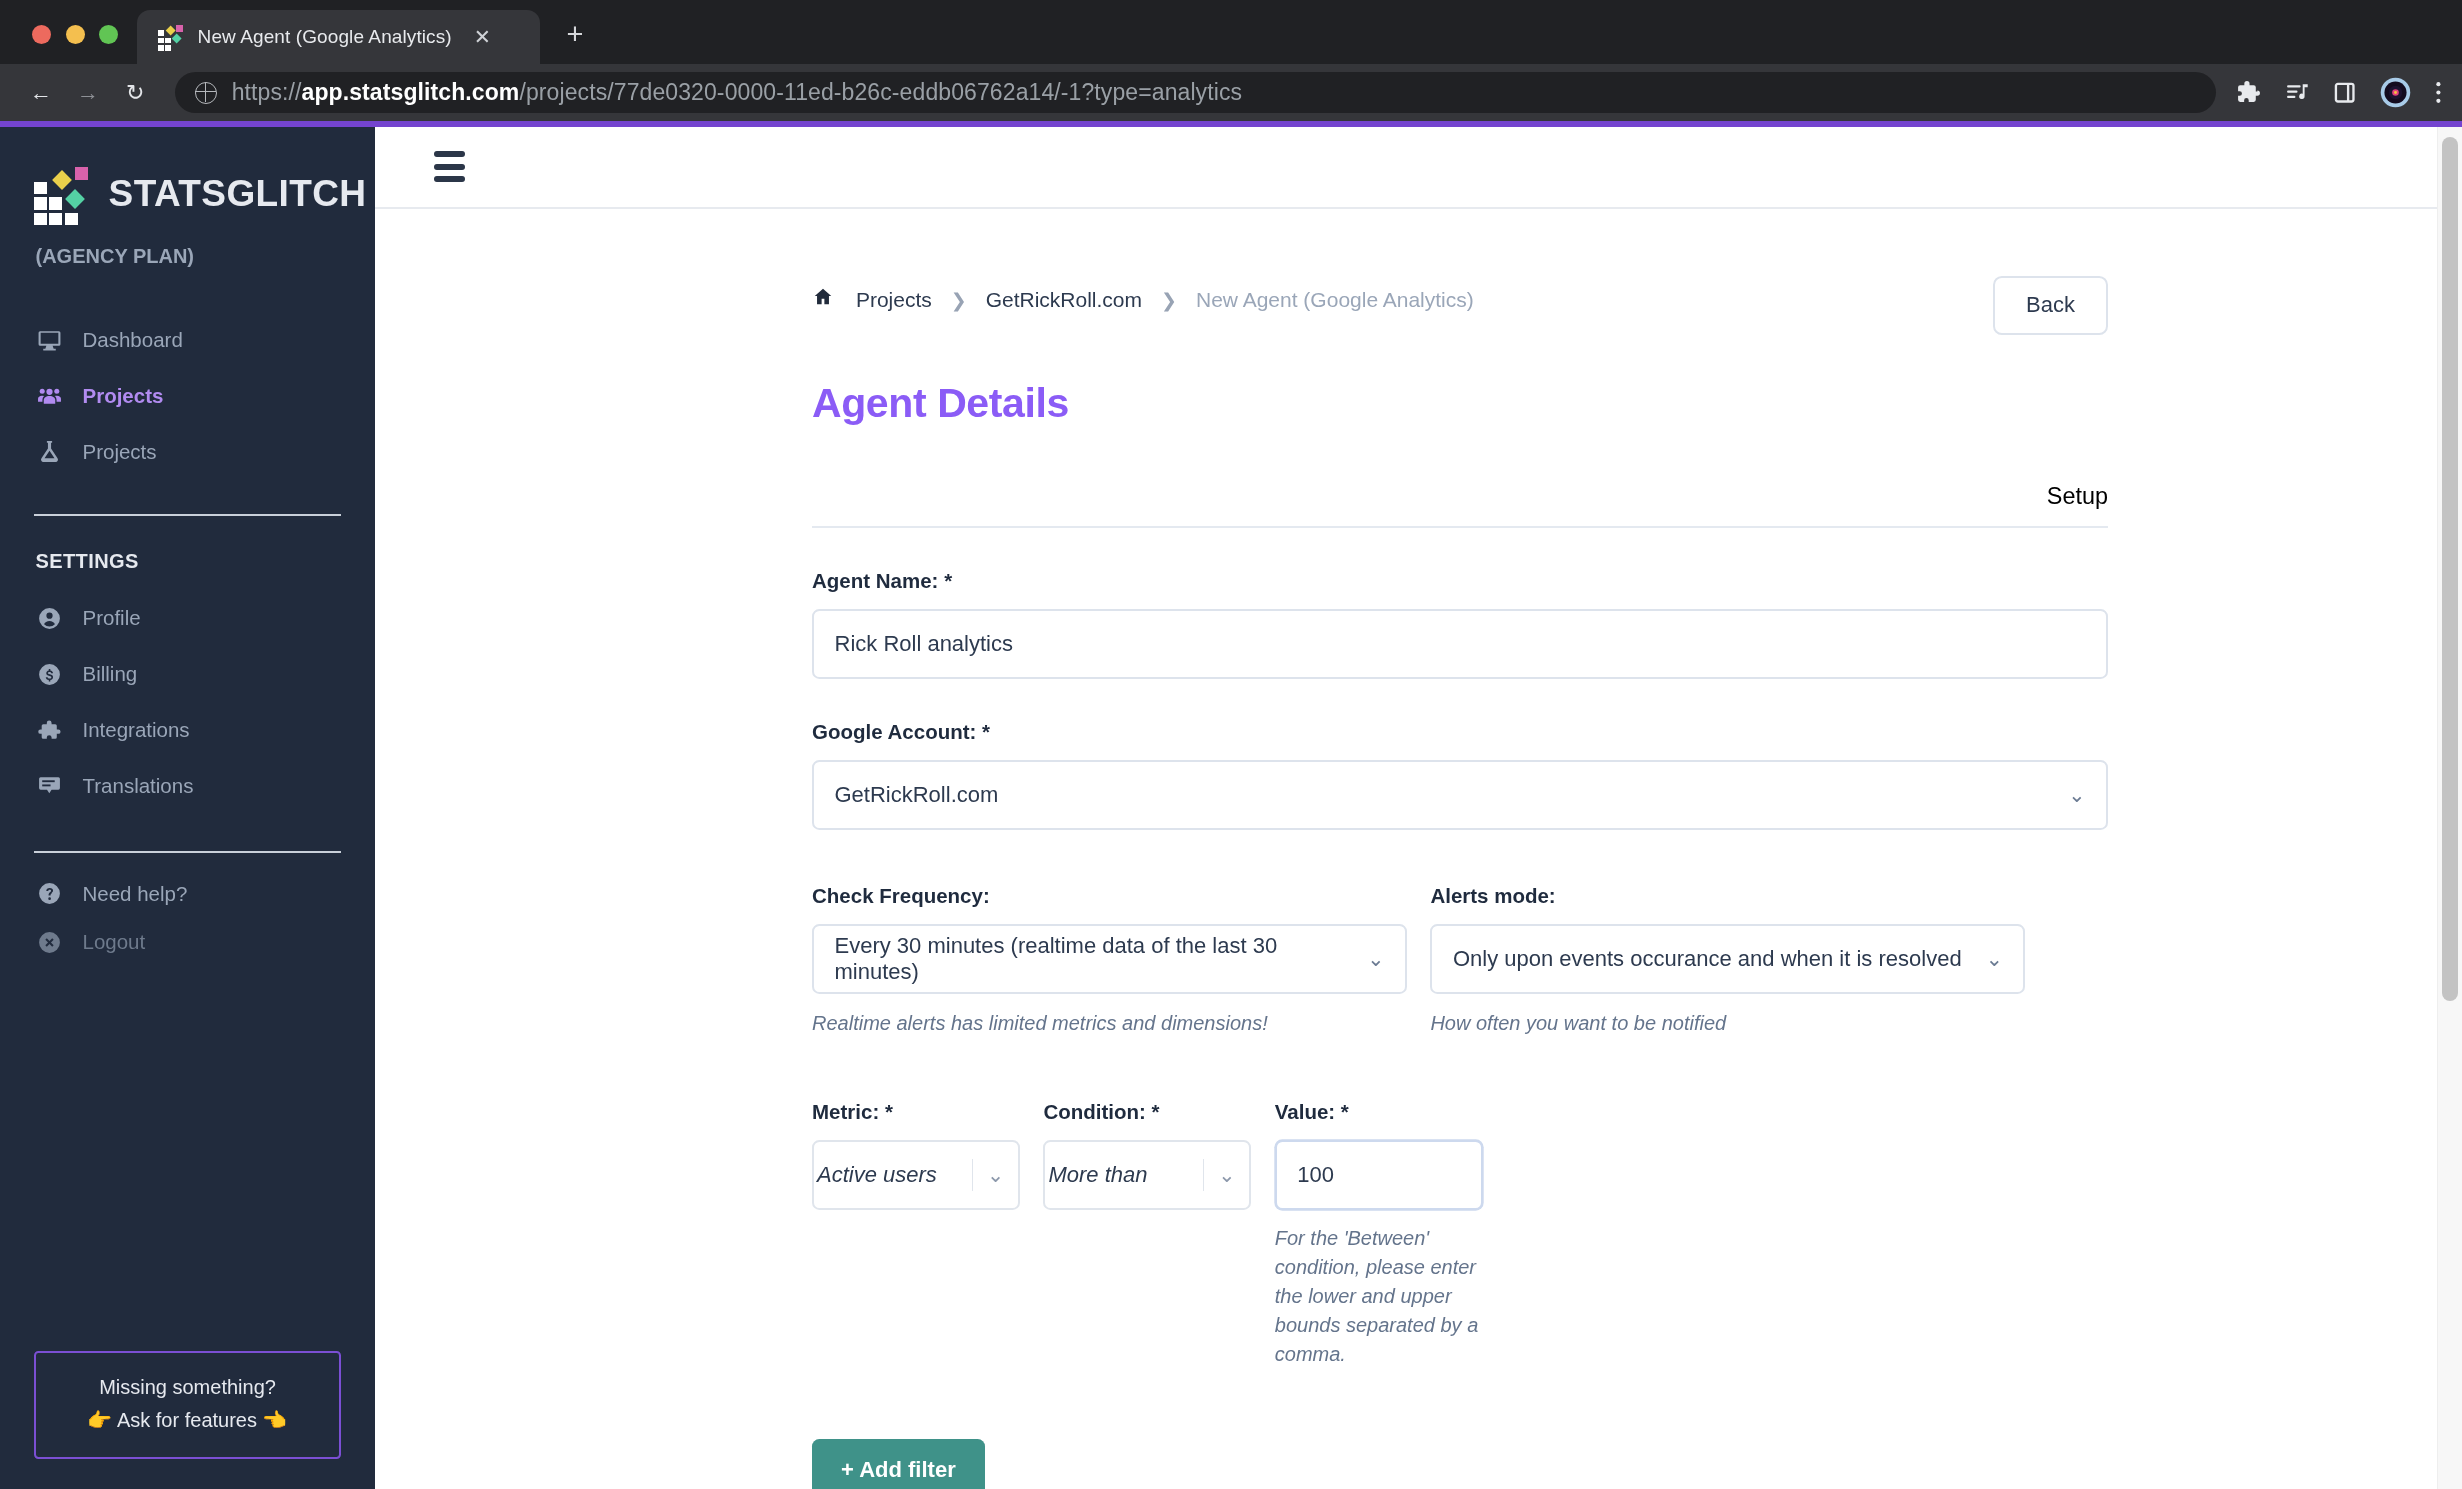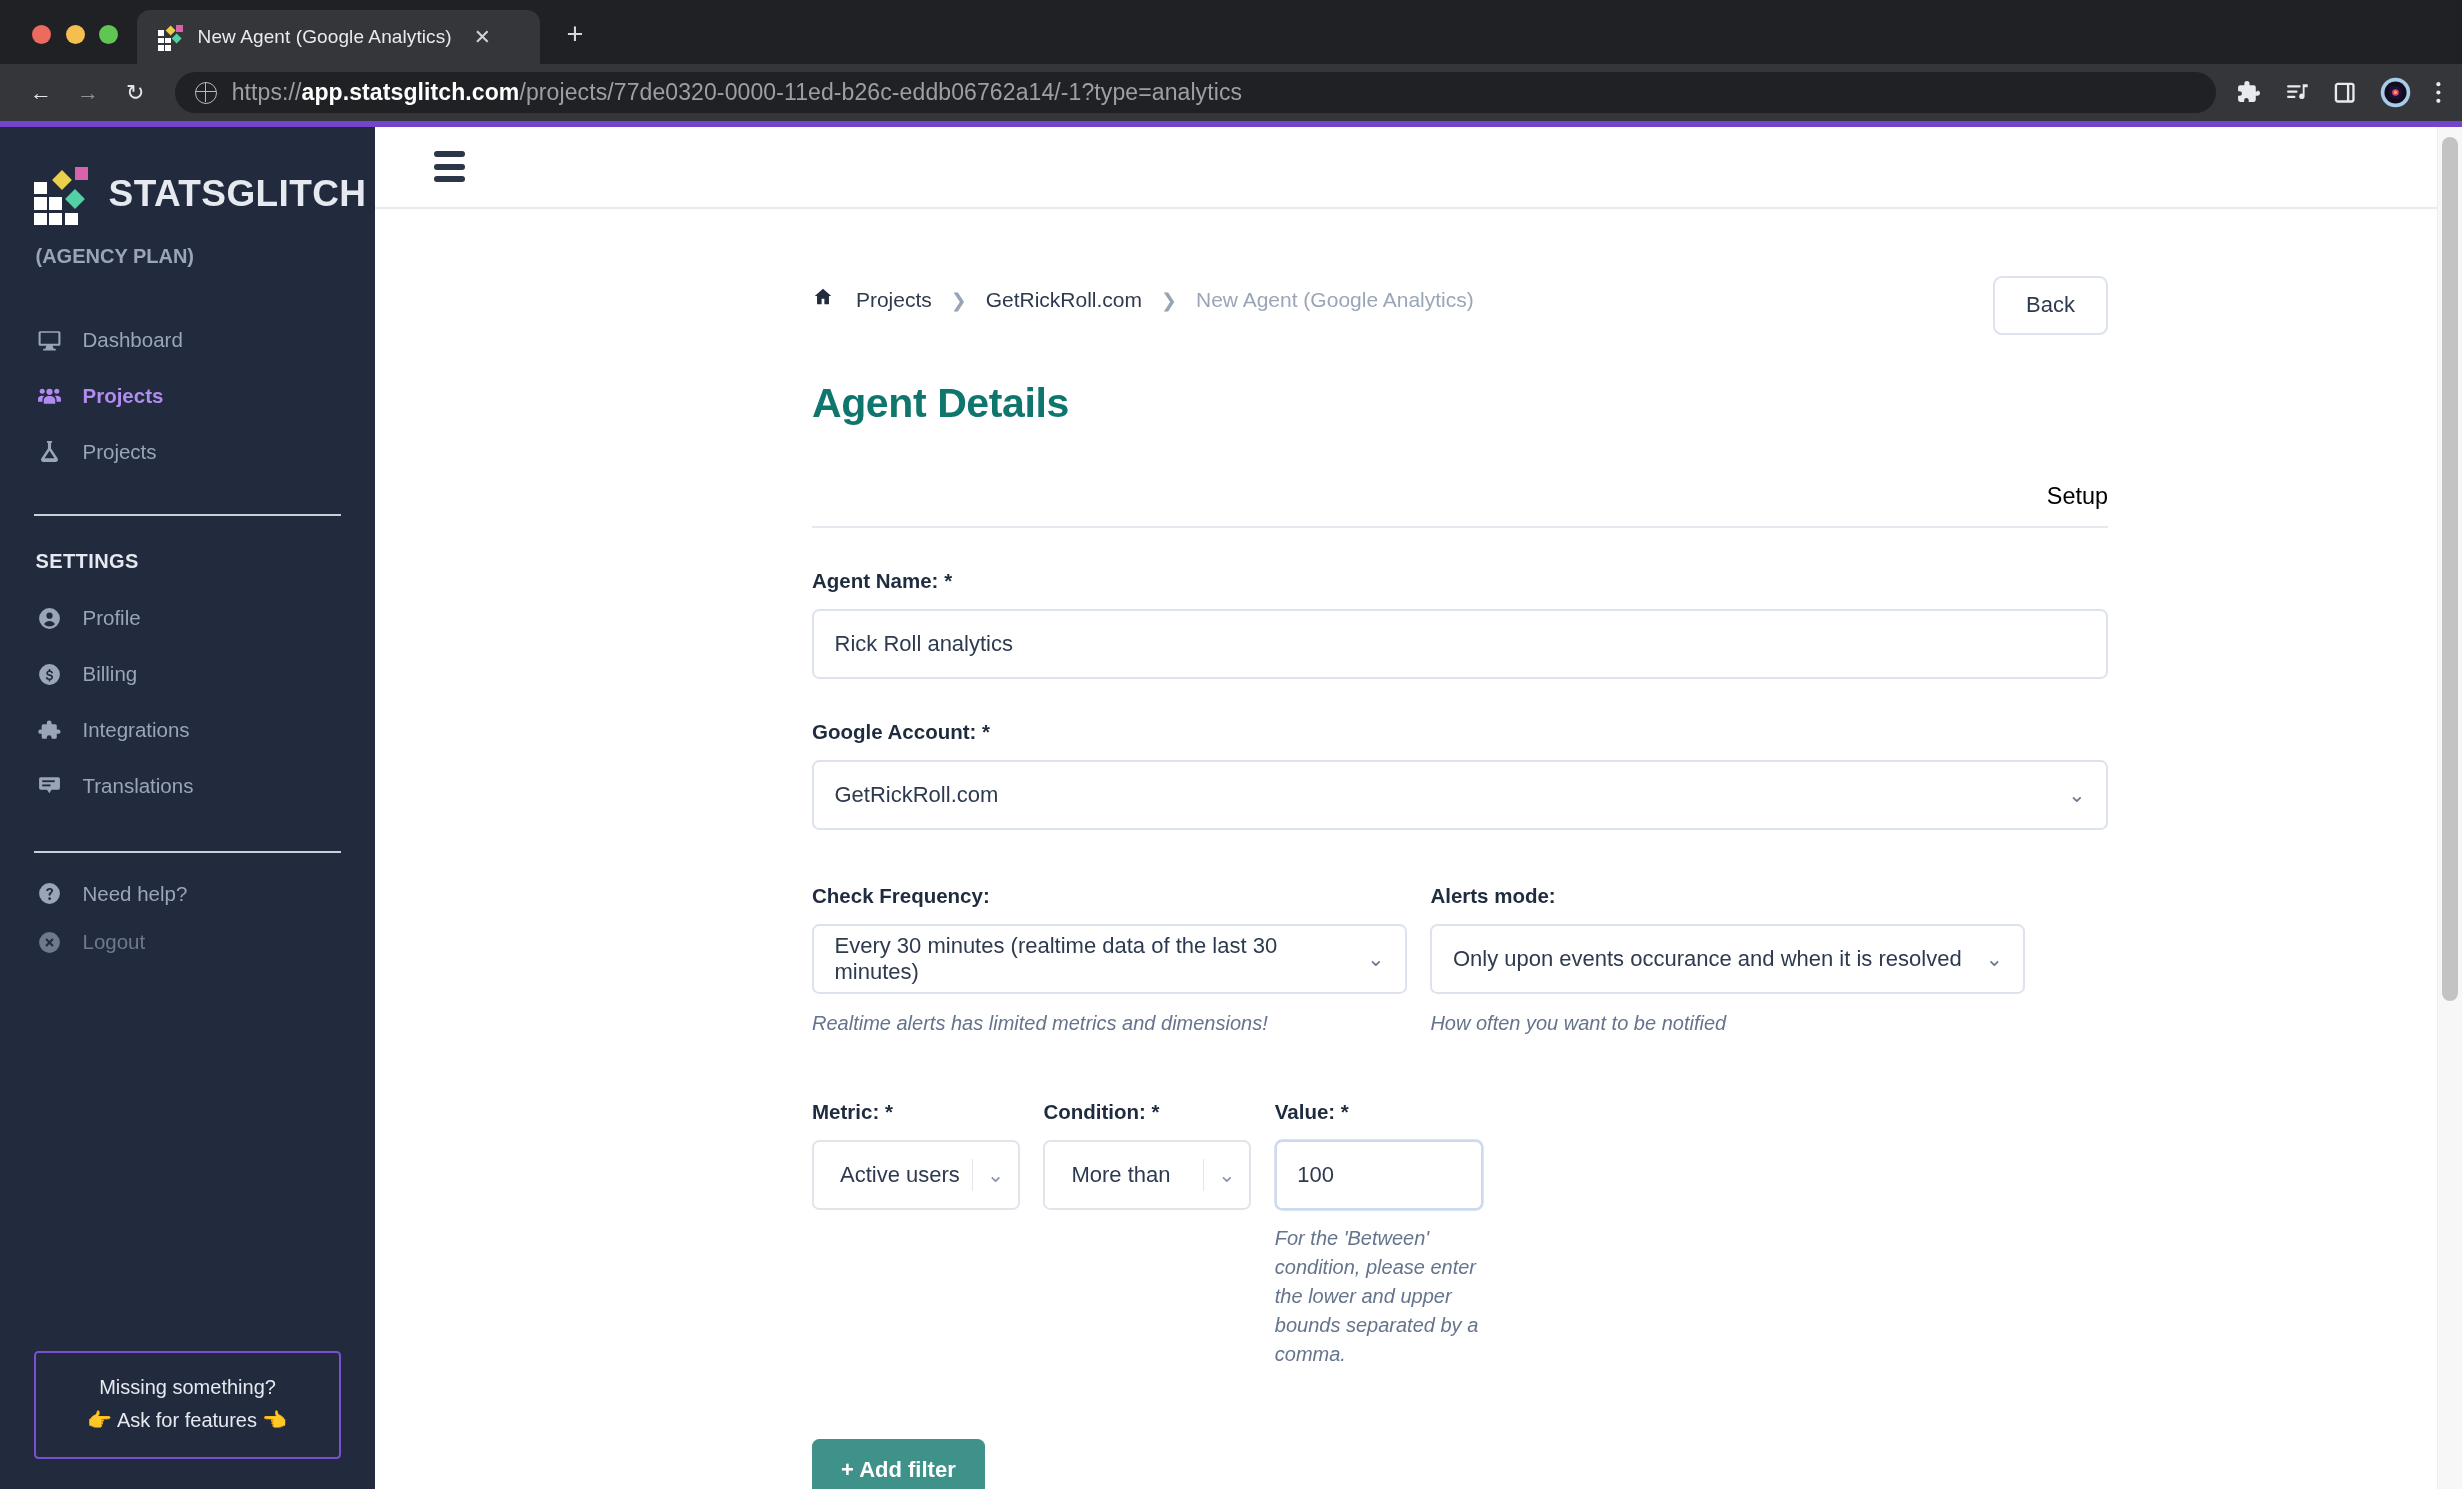--- a/index.html
+++ b/index.html
@@ -120,21 +120,21 @@
   .crumbs { display: flex; align-items: center; gap: 19px; font-size: 21px; padding-top: 10.3px; }
   .crumb { color: #2d3a4f; }
   .crumb.current { color: #9aa6b8; }
   .chev { color: #98a3b4; font-size: 19px; }
   .home-ic { color: #222c3c; font-size: 22px; margin-right: 2.9px; }
   .backbtn {
     border: 2.2px solid #dde3ec; border-radius: 8.8px; background: #fff;
     color: #2d3a4f; font-size: 22px; padding: 14.6px 31px; font-family: inherit;
   }
 
-  .page-title { font-size: 41px; font-weight: 700; color: #0f766e; margin-top: 45px; letter-spacing: -0.4px; }
+  .page-title { font-size: 41px; font-weight: 700; color: #8b5cf6; margin-top: 45px; letter-spacing: -0.4px; }
 
   .tabs-row {
     margin-top: 56px; display: flex; justify-content: flex-end;
     border-bottom: 2.2px solid #e4e9f0; padding-bottom: 16px;
   }
   .tab-link { font-size: 23.4px; color: #000000; }
 
   .field { margin-top: 41px; }
   .label { font-size: 20.5px; font-weight: 700; color: #1f2b3e; margin-bottom: 16px; }
   .input, .select {
@@ -154,21 +154,21 @@
   }
 
   .three-col { display: flex; gap: 23.4px; margin-top: 62px; align-items: flex-start; }
   .c1 { width: 208px; flex: 0 0 208px; }
   .c2 { width: 208px; flex: 0 0 208px; }
   .c3 { width: 208px; flex: 0 0 208px; }
   .rs {
     height: 70px; border: 2.2px solid #e0e5ec; border-radius: 7.3px; background: #fff;
     display: flex; align-items: center; font-size: 22px; color: #2d3a4f; overflow: hidden;
   }
-  .rs-val { flex: 1; padding: 0 26px; white-space: nowrap; overflow: hidden; }
+  .rs-val { flex: 1; padding: 0 3px; white-space: nowrap; overflow: hidden; font-style: italic; }
   .rs-sep { width: 1.5px; height: 32px; background: #e0e5ec; }
   .rs-caret { width: 45px; display: flex; align-items: center; justify-content: center; color: #8c98ab; font-size: 20.5px; font-weight: 300; }
 
   .addfilter {
     margin-top: 70px; background: #3f9289; color: #fff; border: none;
     border-radius: 7.3px; padding: 17.6px 29px; font-size: 22px; font-weight: 700;
     font-family: inherit;
   }
 
   

